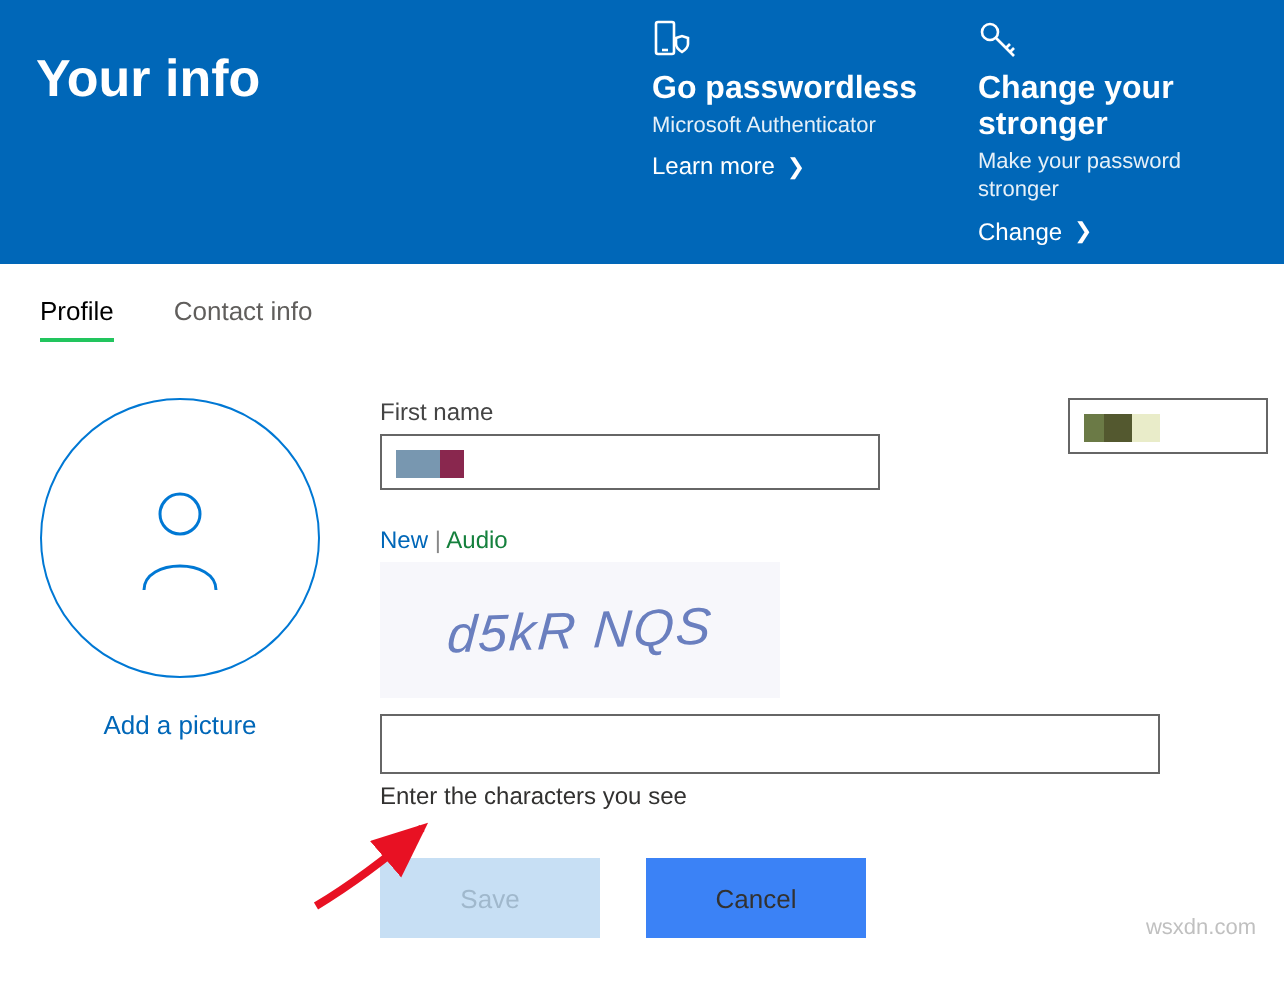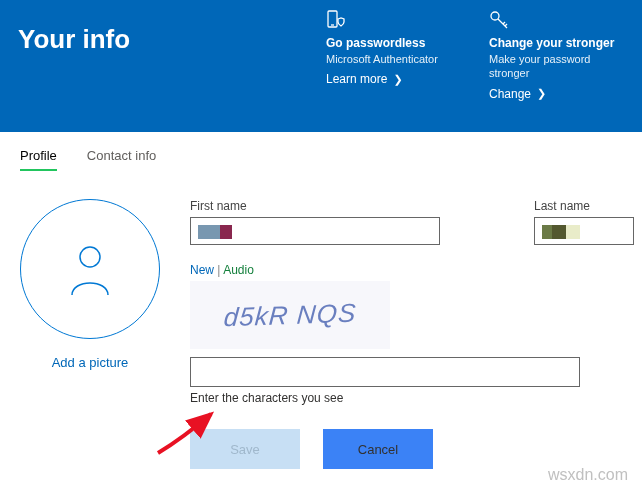--- a/index.html
+++ b/index.html
@@ -2,21 +2,21 @@
 <html><head>
 <meta charset="utf-8">
 <style>
   * { box-sizing: border-box; margin: 0; padding: 0; font-family: "Segoe UI", Arial, sans-serif; }
   body { width: 642px; height: 500px; background: #fff; overflow: hidden; position: relative; }
   .header { background: #0067b8; color: #fff; height: 132px; padding: 10px 18px 0 18px; display: flex; }
   .header-title { font-size: 26px; font-weight: 600; padding-top: 14px; flex: 1; }
   .header-cards { display: flex; gap: 28px; padding-top: 0; }
   .card { width: 135px; }
   .card-icon { height: 20px; margin-bottom: 6px; }
-  .card-title { font-size: 12px; font-weight: 600; margin-bottom: 2px; }
+  .card-title { font-size: 16px; font-weight: 600; margin-bottom: 2px; }
   .card-sub { font-size: 11px; opacity: .9; line-height: 1.3; }
   .card-link { font-size: 12px; margin-top: 6px; display: inline-flex; align-items: center; gap: 6px; cursor: pointer; }
   .chev { font-size: 11px; }
   .tabs { display: flex; gap: 30px; padding: 16px 20px 8px 20px; font-size: 13px; color: #605e5c; }
   .tab { padding-bottom: 6px; cursor: pointer; }
   .tab.active { color: #000; border-bottom: 2px solid #22c55e; }
   .content { display: flex; padding: 20px 20px 0 20px; gap: 30px; position: relative; }
   .left { width: 160px; text-align: center; }
   .avatar-circle { width: 140px; height: 140px; border: 1px solid #0078d4; border-radius: 50%; margin: 0 auto 16px auto; display:flex; align-items:center; justify-content:center; }
   .add-pic { color: #0067b8; font-size: 13px; cursor: pointer; }
@@ -33,21 +33,21 @@
   .captcha-links .sep { color:#888; }
   .captcha-links .plain { color:#15803d; }
   .captcha-img { width: 200px; height: 68px; border: none; background:#f7f7fb; display:flex; align-items:center; justify-content:center; font-family: Georgia, serif; font-style: italic; font-size: 26px; color:#6a7fbf; letter-spacing:1px; text-align:center; line-height:1;}
   .captcha-img div { transform: skewX(-6deg) rotate(-2deg); }
   .captcha-field { width: 390px; height: 30px; border: 1px solid #666; margin-top: 8px; }
   .captcha-inst { font-size: 12px; color: #323130; margin-top: 4px; }
   .buttons { display:flex; gap:10px; margin: 24px 0 0 0; }
   .btn { width: 110px; height: 40px; font-size: 13px; border:none; cursor:pointer; }
   .btn-save { background:#c7dff4; color:#a0b8cc; }
   .btn-cancel { background:#3b82f6; color:#323130;margin-left:13px; }
-  .watermark { position:absolute; bottom:16px; right:14px; font-size:16px; color:#c0c0c0; }
+  .watermark { position:absolute; bottom:30px; right:14px; font-size:11px; color:#c0c0c0; }
   
   .arrow { position:absolute; left:153px; top:229px; pointer-events:none; }
 </style>
 </head>
 <body>
 
 <div class="header">
   <div class="header-title">Your info</div>
   <div class="header-cards">
     <div class="card">
@@ -105,21 +105,20 @@
       <div class="field">
         <label class="field-label">First name</label>
         <div class="text-input w1">
           <div class="pixblock">
             <span style="width:22px;background:#7897b0"></span>
               <span style="width:12px;background:#89274e"></span>
           </div>
         </div>
       </div>
       <div class="field">
-        <label class="field-label">Last name</label>
         <div class="text-input w2">
           <div class="pixblock">
             <span style="width:10px;background:#6b7a46"></span>
               <span style="width:14px;background:#53582f"></span>
               <span style="width:14px;background:#e9ecc9"></span>
           </div>
         </div>
       </div>
     </div>
 

